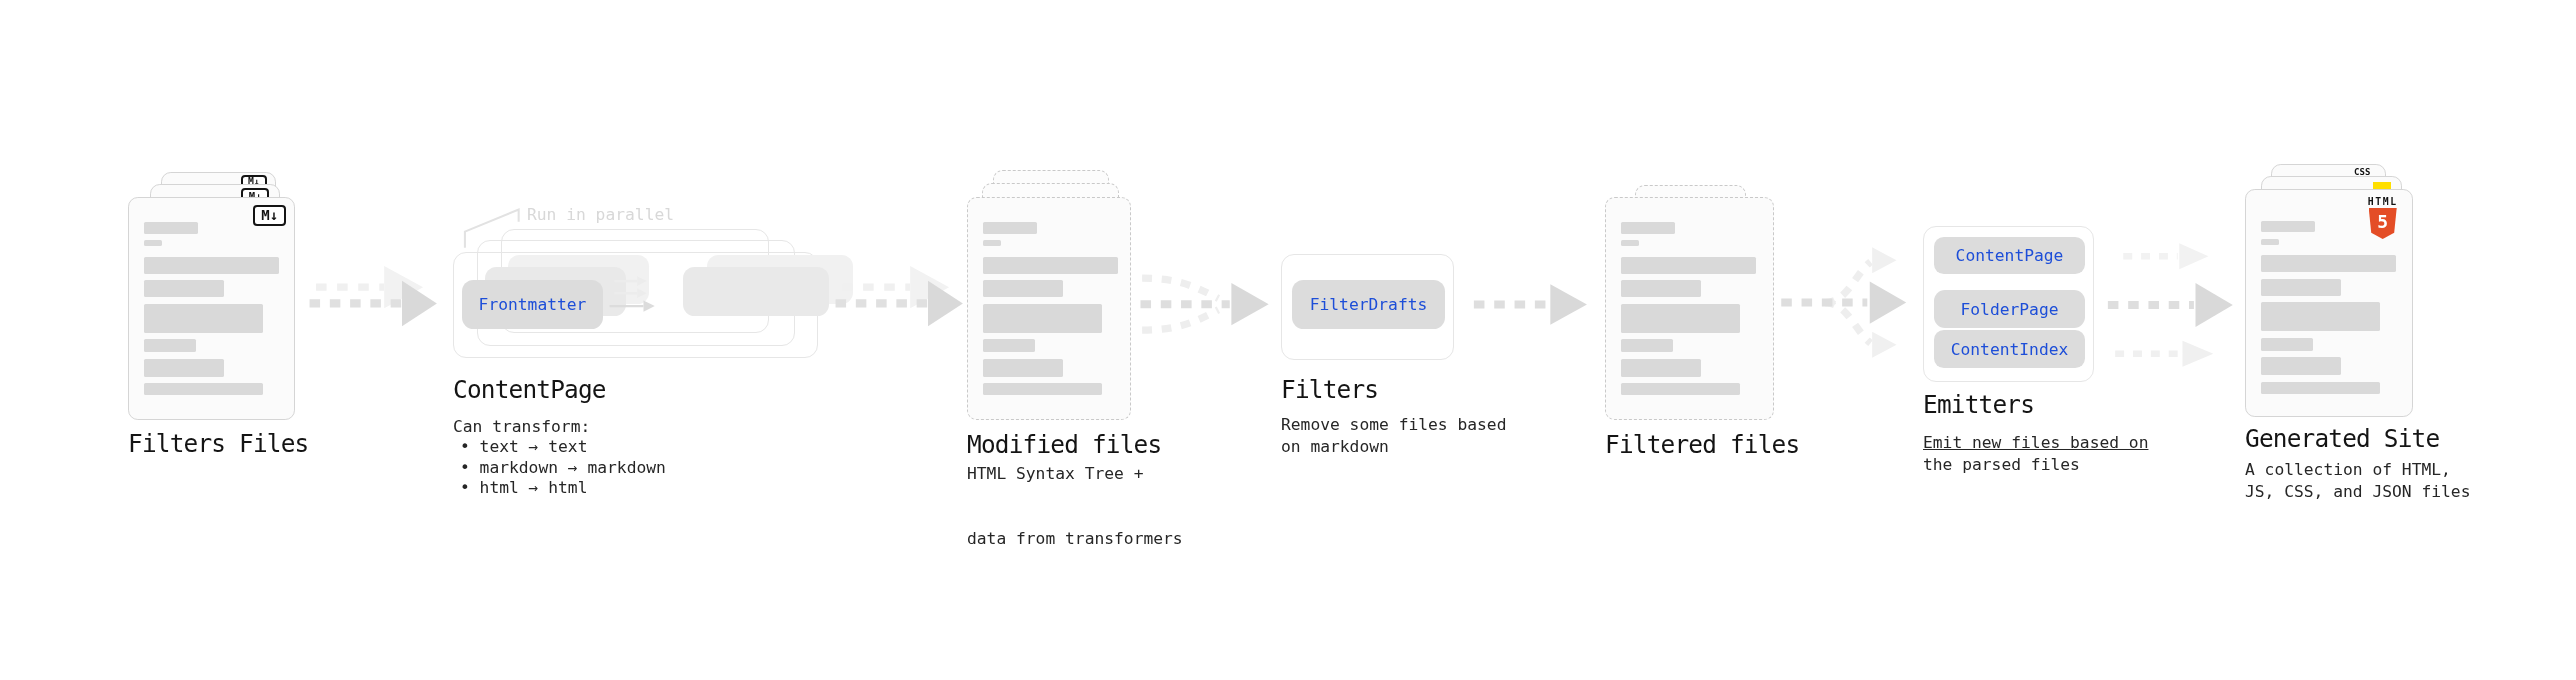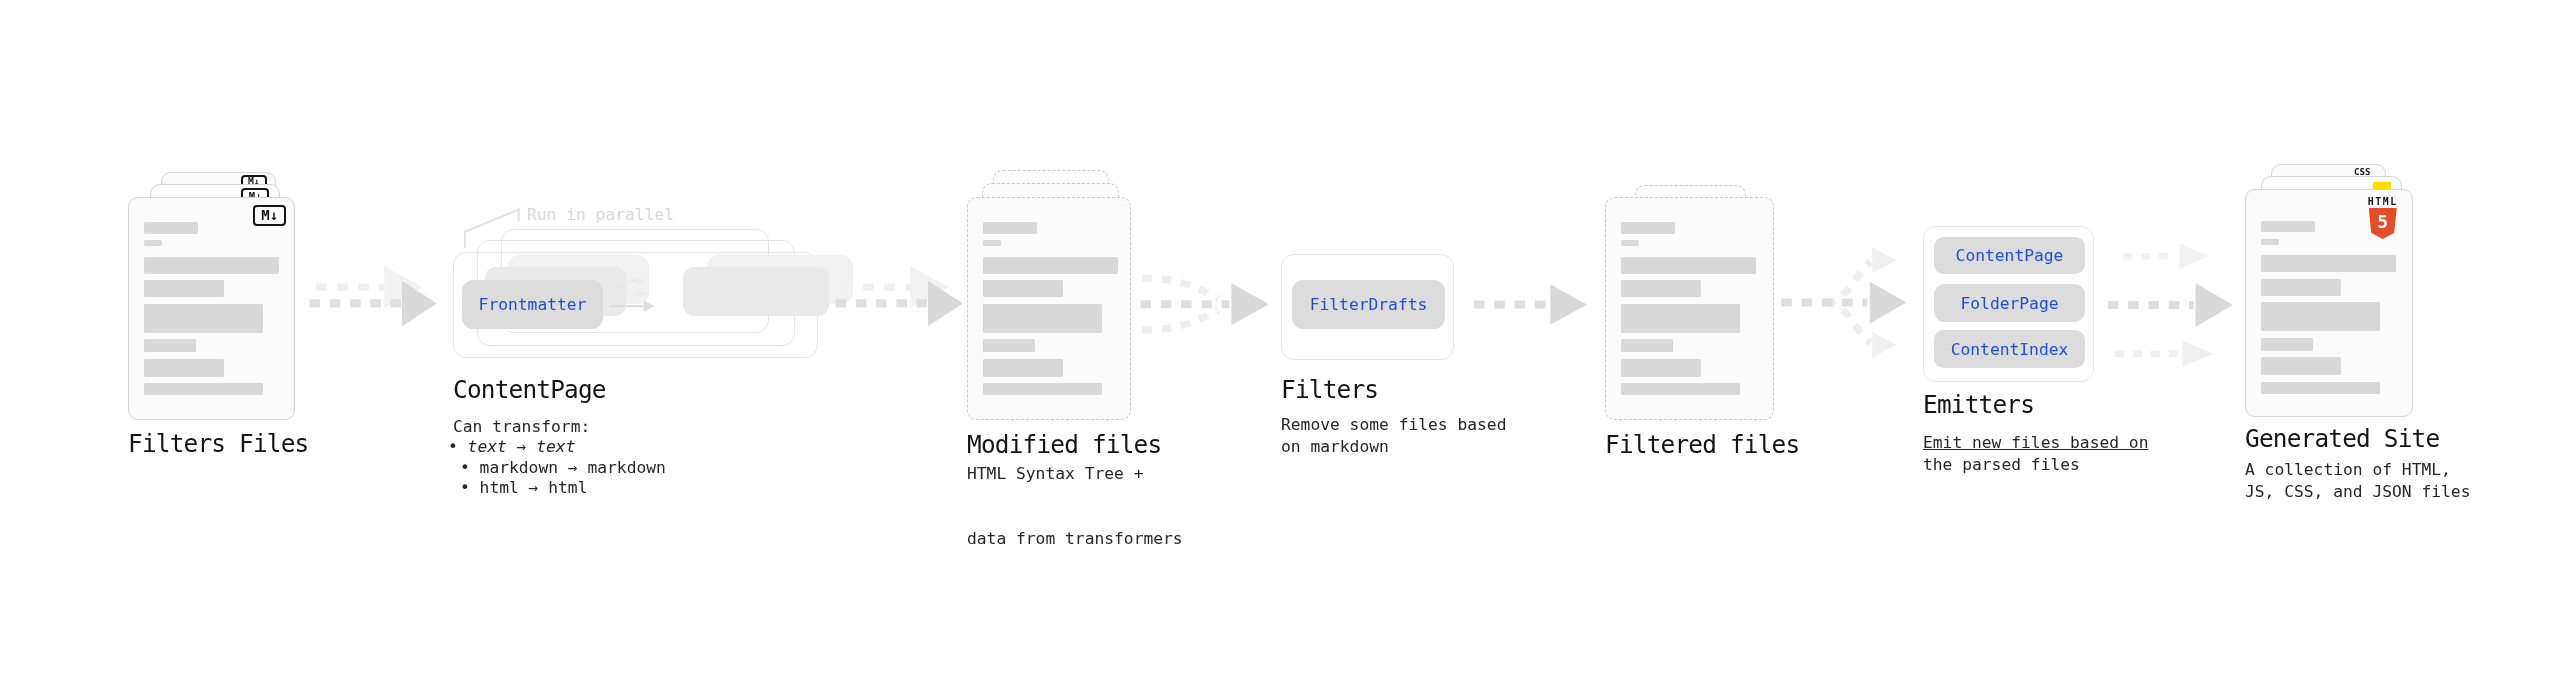--- a/index.html
+++ b/index.html
@@ -83,21 +83,21 @@
     <line x1="8" y1="10" x2="36" y2="10" stroke="#ececec" stroke-width="3"></line>
     <polygon points="36,4 48,10 36,16" fill="#ececec"></polygon>
     <line x1="8" y1="25" x2="36" y2="25" stroke="#ececec" stroke-width="3"></line>
     <polygon points="36,19 48,25 36,31" fill="#ececec"></polygon>
     <line x1="2" y1="41" x2="44" y2="41" stroke="#dcdcdc" stroke-width="3"></line>
     <polygon points="44,34 58,41 44,48" fill="#dcdcdc"></polygon>
   </svg>
 
   <div class="h1" style="left:453px;top:375px;">ContentPage</div>
   <div class="desc" style="left:453px;top:417px;">Can transform:</div>
-  <div class="desc" style="left:448px;top:437px;font-style:italic;">• text → text</div>
+  <div class="desc" style="left:460px;top:437px;">• text → text</div>
   <div class="desc" style="left:460px;top:458px;">• markdown → markdown</div>
   <div class="desc" style="left:460px;top:478px;">• html → html</div>
 
   <svg style="left:829px;top:258px;" width="138" height="73" viewBox="0 0 170 90">
     <line x1="16" y1="36" x2="100" y2="36" stroke="#f0f0f0" stroke-width="9" stroke-dasharray="13 13"></line>
     <polygon points="100,10 148,36 100,62" fill="#f2f2f2"></polygon>
     <line x1="8" y1="56" x2="122" y2="56" stroke="#e0e0e0" stroke-width="10" stroke-dasharray="13 12"></line>
     <polygon points="122,28 165,56 122,84" fill="#d9d9d9"></polygon>
   </svg>
 
@@ -156,21 +156,21 @@
     <path d="M58,77 C85,77 95,42 114,27" fill="none" stroke="#eeeeee" stroke-width="9" stroke-dasharray="12 12"></path>
     <polygon points="116,9 146,25 116,41" fill="#f0f0f0"></polygon>
     <path d="M58,77 C85,77 95,112 114,127" fill="none" stroke="#eeeeee" stroke-width="9" stroke-dasharray="12 12"></path>
     <polygon points="116,113 146,129 116,145" fill="#f0f0f0"></polygon>
     <line x1="4" y1="77" x2="110" y2="77" stroke="#dedede" stroke-width="10" stroke-dasharray="13 12"></line>
     <polygon points="113,51 158,77 113,103" fill="#d9d9d9"></polygon>
   </svg>
 
   <div class="obox" style="left:1923px;top:226px;width:171px;height:156px;"></div>
   <div class="pill" style="left:1934px;top:237px;width:151px;height:37px;border-radius:9.8px;">ContentPage</div>
-  <div class="pill" style="left:1934px;top:284px;width:151px;height:38px;border-radius:11px;">FolderPage</div>
+  <div class="pill" style="left:1934px;top:290px;width:151px;height:38px;border-radius:11px;">FolderPage</div>
   <div class="pill" style="left:1934px;top:330px;width:151px;height:38px;border-radius:9.8px;">ContentIndex</div>
   <div class="h1" style="left:1923px;top:390px;">Emitters</div>
   <div class="desc" style="left:1923px;top:433px;text-decoration:underline;">Emit new files based on</div>
   <div class="desc" style="left:1923px;top:455px;">the parsed files</div>
 
   <svg style="left:2103px;top:236px;" width="142" height="138" viewBox="0 0 175 170">
     <line x1="25" y1="25" x2="92" y2="25" stroke="#f2f2f2" stroke-width="8" stroke-dasharray="11 11"></line>
     <polygon points="94,9 130,25 94,41" fill="#f2f2f2"></polygon>
     <line x1="6" y1="85" x2="112" y2="85" stroke="#dedede" stroke-width="10" stroke-dasharray="13 12"></line>
     <polygon points="114,58 160,85 114,112" fill="#d9d9d9"></polygon>

